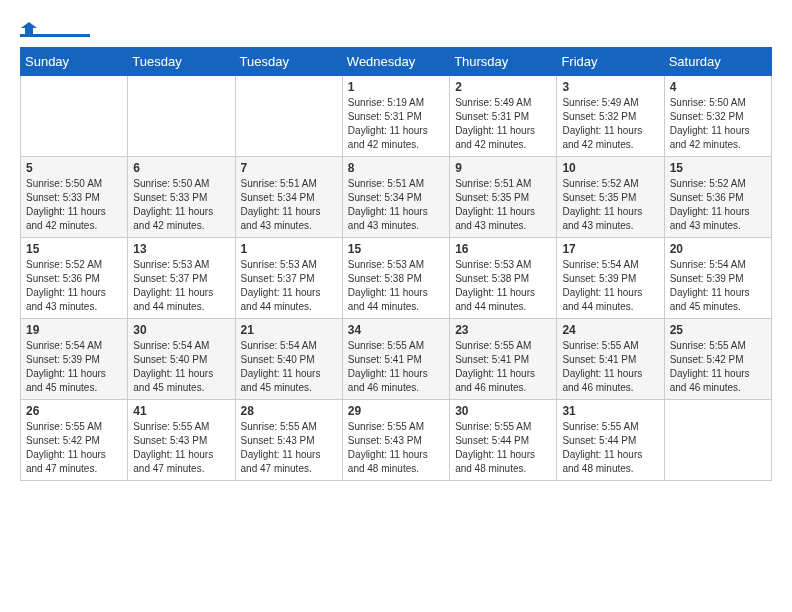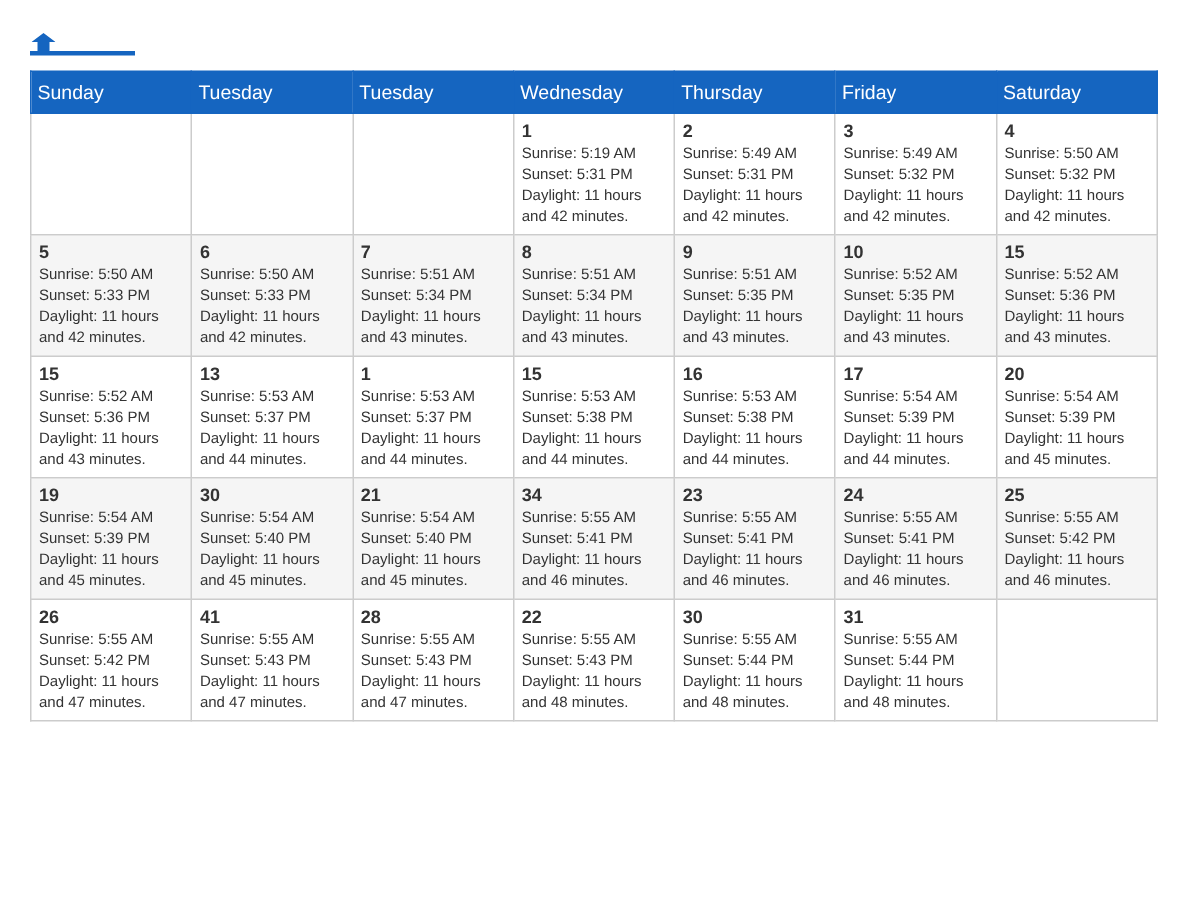--- a/index.html
+++ b/index.html
@@ -284,21 +284,21 @@
         <div class="cell-info">Sunset: 5:43 PM</div>
         <div class="cell-info">Daylight: 11 hours and 47 minutes.</div>
         </td>
         <td>
           <div class="cell-day">28</div>
         <div class="cell-info">Sunrise: 5:55 AM</div>
         <div class="cell-info">Sunset: 5:43 PM</div>
         <div class="cell-info">Daylight: 11 hours and 47 minutes.</div>
         </td>
         <td>
-          <div class="cell-day">22</div>
+          <div class="cell-day">29</div>
         <div class="cell-info">Sunrise: 5:55 AM</div>
         <div class="cell-info">Sunset: 5:43 PM</div>
         <div class="cell-info">Daylight: 11 hours and 48 minutes.</div>
         </td>
         <td>
           <div class="cell-day">30</div>
         <div class="cell-info">Sunrise: 5:55 AM</div>
         <div class="cell-info">Sunset: 5:44 PM</div>
         <div class="cell-info">Daylight: 11 hours and 48 minutes.</div>
         </td>

